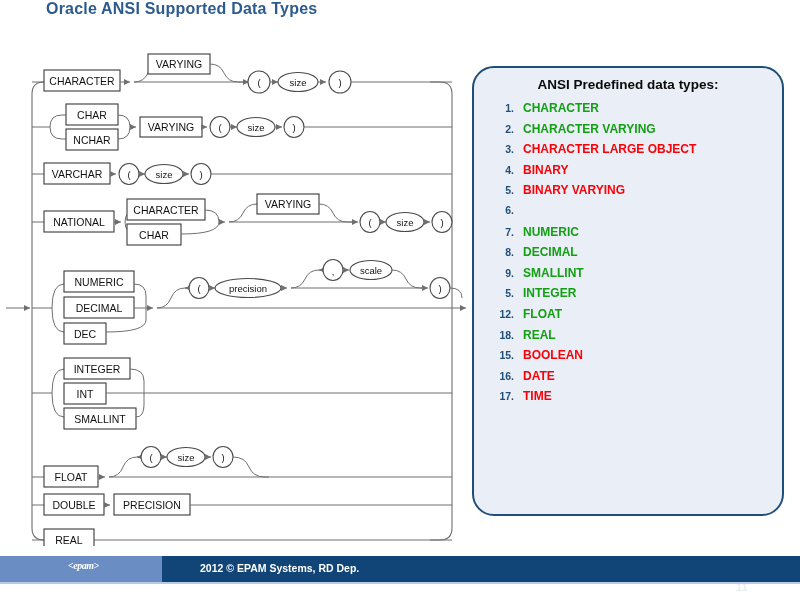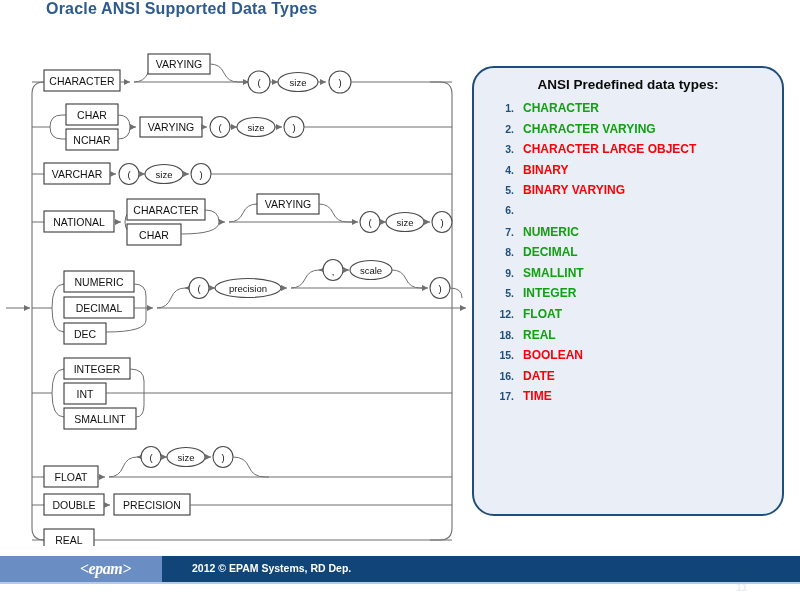--- a/index.html
+++ b/index.html
@@ -67,27 +67,27 @@
   .footer{position:absolute;left:0;top:556px;width:800px;height:26px;}
   .footer-lightbar{
     position:absolute;left:0;top:0;width:162px;height:26px;
     background:#6a8ec4;
   }
   .footer-darkbar{
     position:absolute;left:162px;top:0;width:638px;height:26px;
     background:#114477;
   }
   .footer-logo{
-    position:absolute;left:80px;top:4px;
+    position:absolute;left:68px;top:4px;
     font-family:"Liberation Serif", serif;
-    font-style:italic;font-weight:bold;font-size:16px;
+    font-style:italic;font-weight:bold;font-size:10px;
     color:#ffffff;letter-spacing:-.5px;
   }
   .footer-copy{
-    position:absolute;left:192px;top:6px;
+    position:absolute;left:200px;top:6px;
     font-size:10.5px;font-weight:bold;color:#ffffff;
   }
   .footer-page{
     position:absolute;left:736px;top:5px;
     font-size:11px;font-weight:bold;color:#e8eef6;margin-top:20px;
   }
   .footer-rule{
     position:absolute;left:0;top:26px;width:800px;height:2px;
     background:#b9cbe4;
   }

